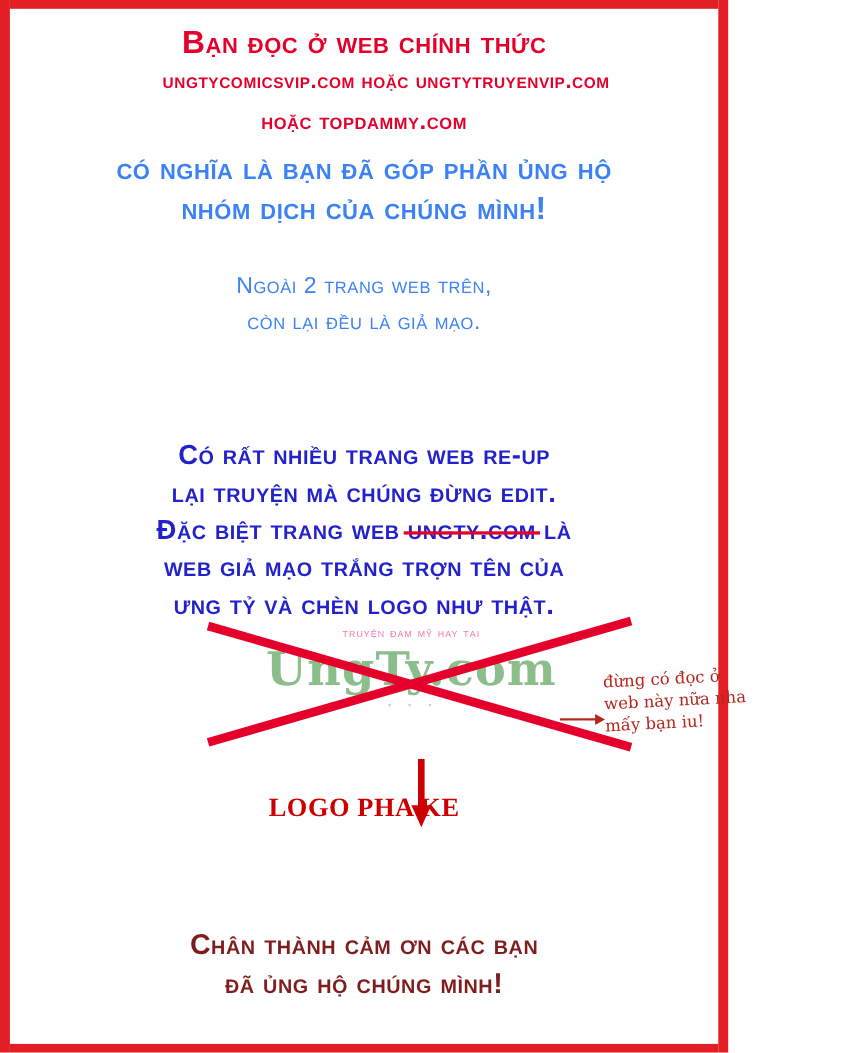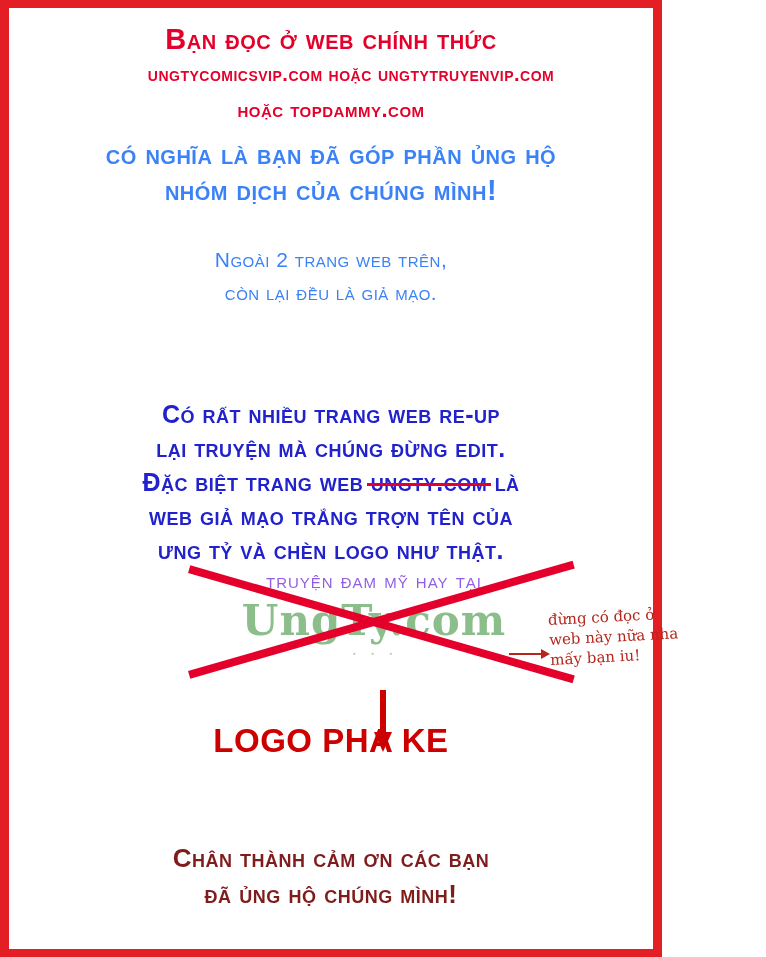--- a/index.html
+++ b/index.html
@@ -123,22 +123,22 @@
   }
   .fake-logo-wrap {
     position: absolute;
     left: 200px;
     top: 8px;
     width: 330px;
     height: 110px;
     text-align: center;
   }
   .fake-top-text {
-    color: #6d28d9;
-    font-size: 22px;
+    color: #ec4899;
+    font-size: 12px;
     letter-spacing: 1px;
     font-variant: small-caps;
     opacity: .75;
   }
   .fake-logo-text {
     margin-top: 2px;
     color: #6fae6f;
     font-family: "DejaVu Serif", serif;
     font-weight: 700;
     font-size: 42px;
@@ -228,22 +228,23 @@
     border-left: 9px solid transparent;
     border-right: 9px solid transparent;
   }
   .logo-pha-ke {
     position: absolute;
     top: 722px;
     left: 0; right: 0;
     text-align: center;
     color: #cc0000;
     font-weight: 700;
-    font-size: 33px;
+    font-size: 24px;
     letter-spacing: 0.5px;
+    font-family: Liberation Serif, serif;
   }
 
   
   .footer {
     position: absolute;
     top: 840px;
     left: 0; right: 0;
   }
   .footer .line {
     color: #7f1d1d;

